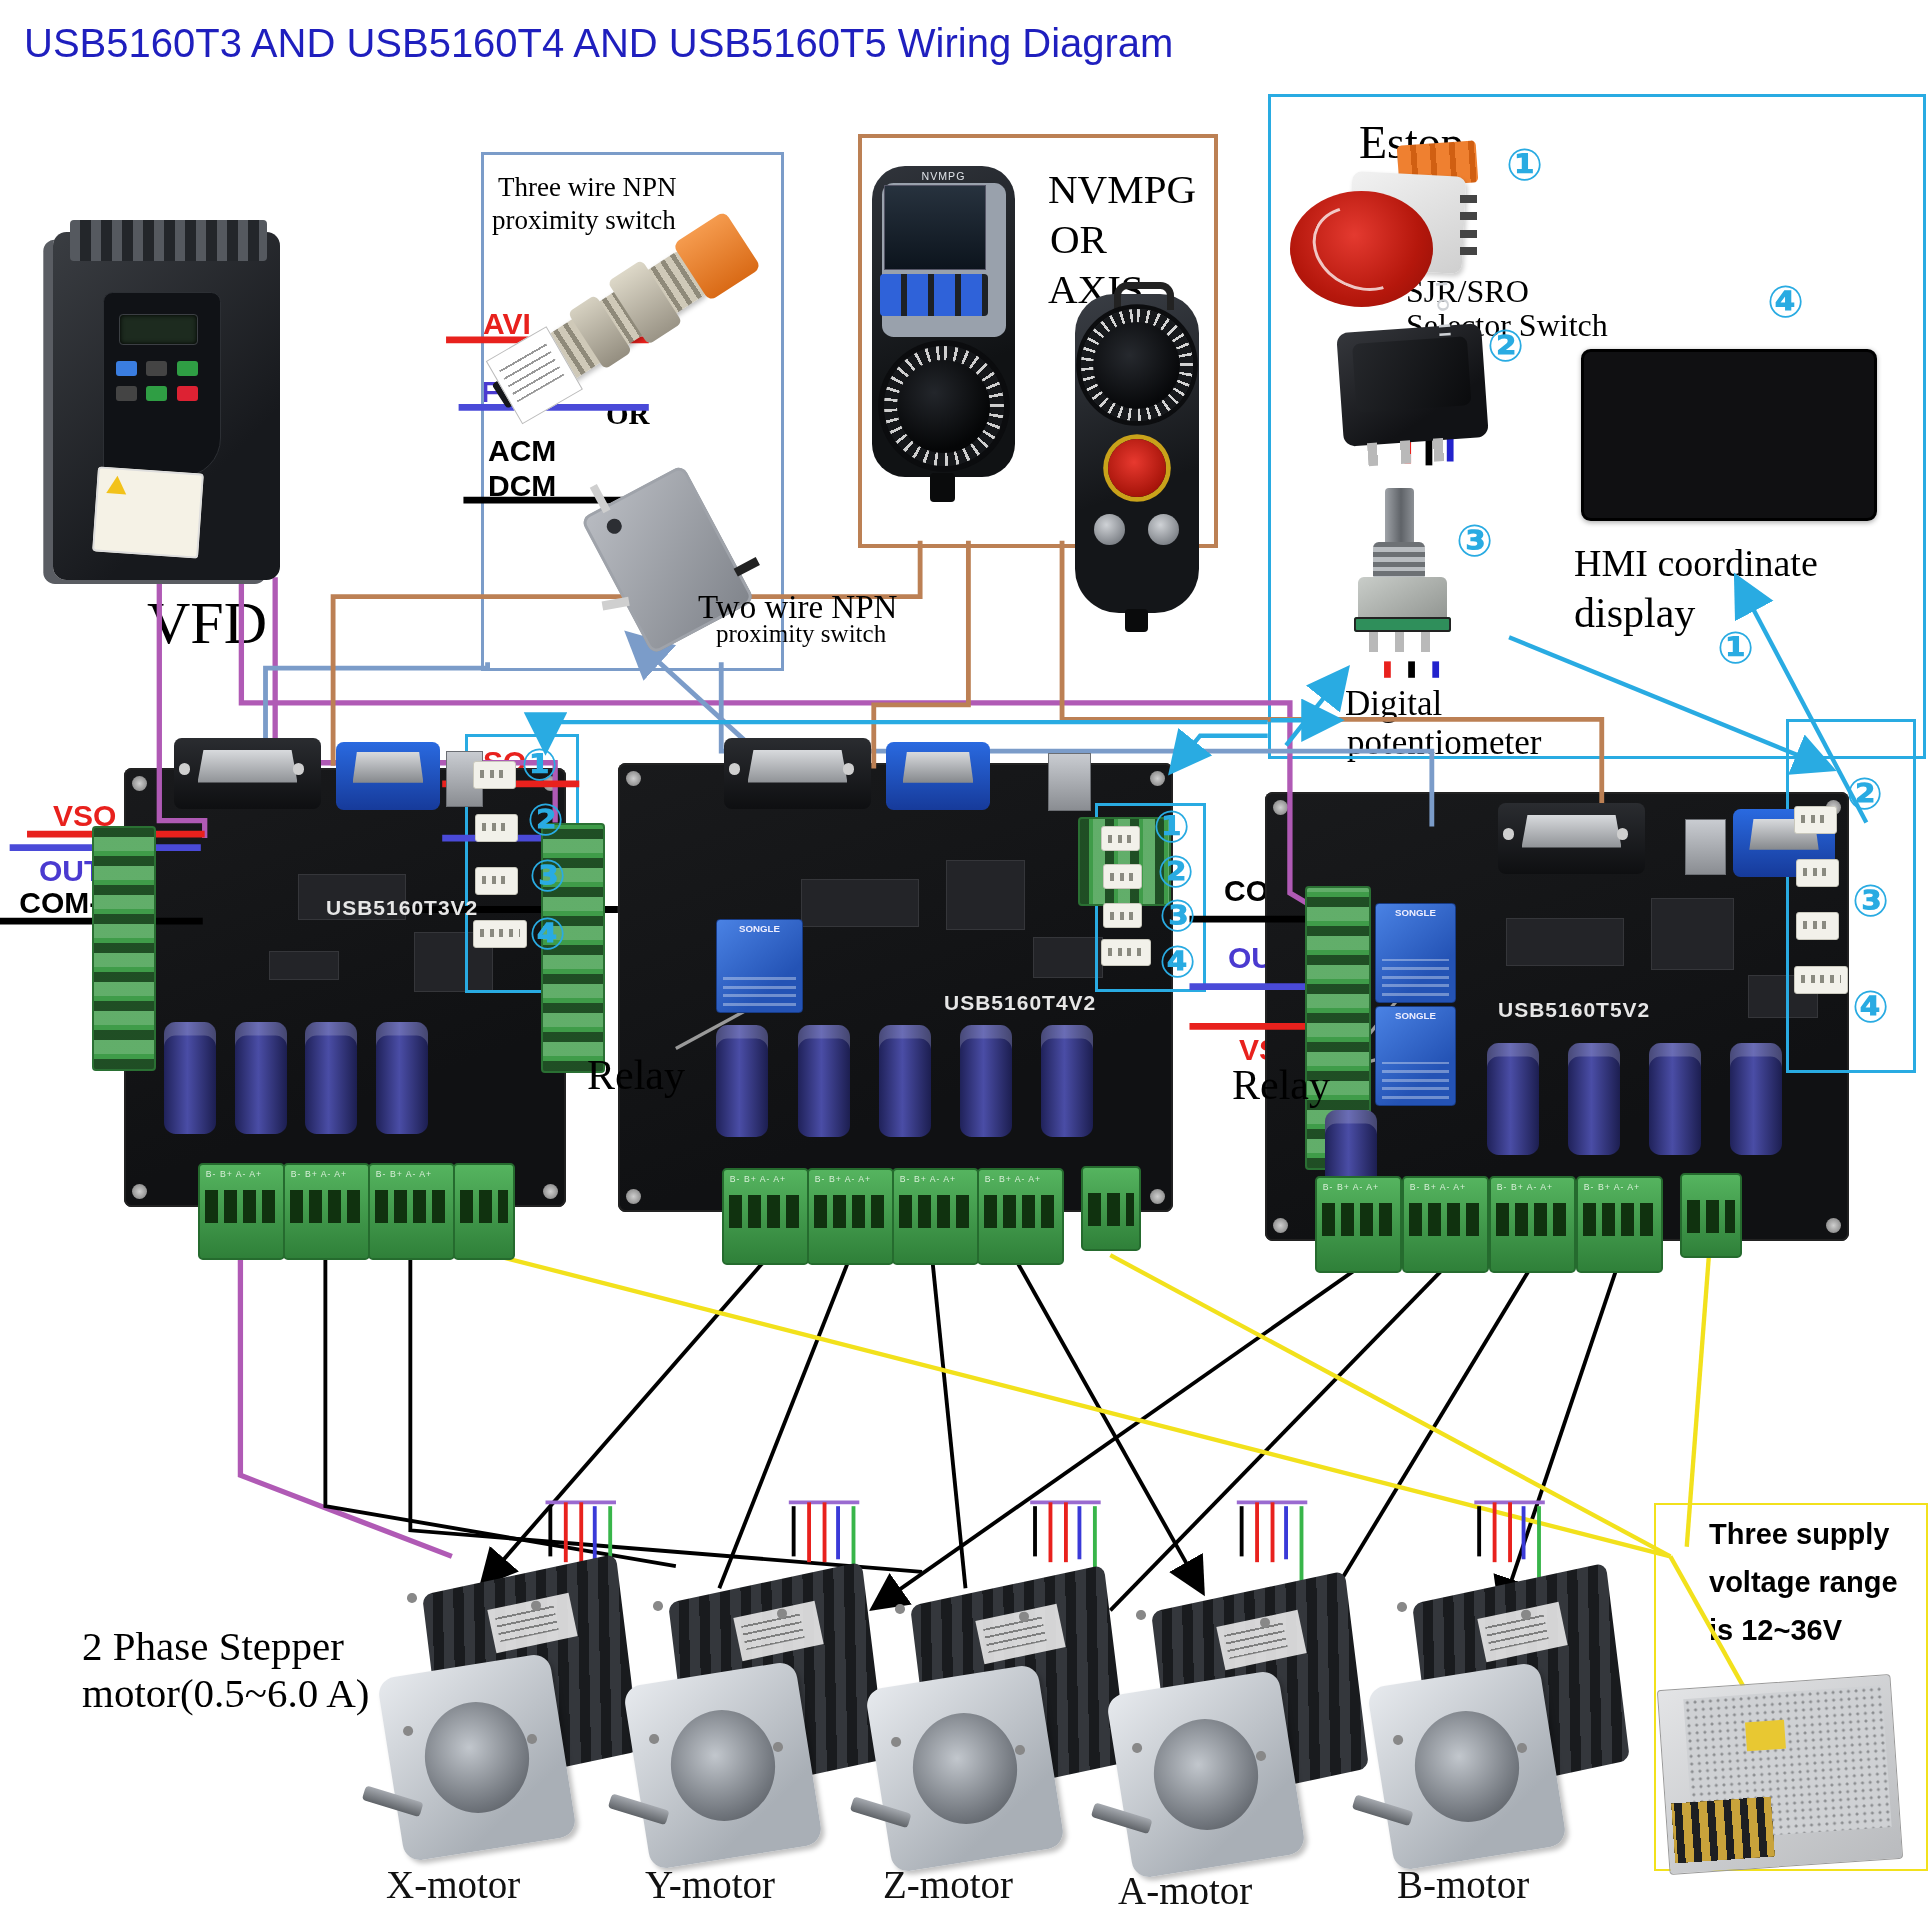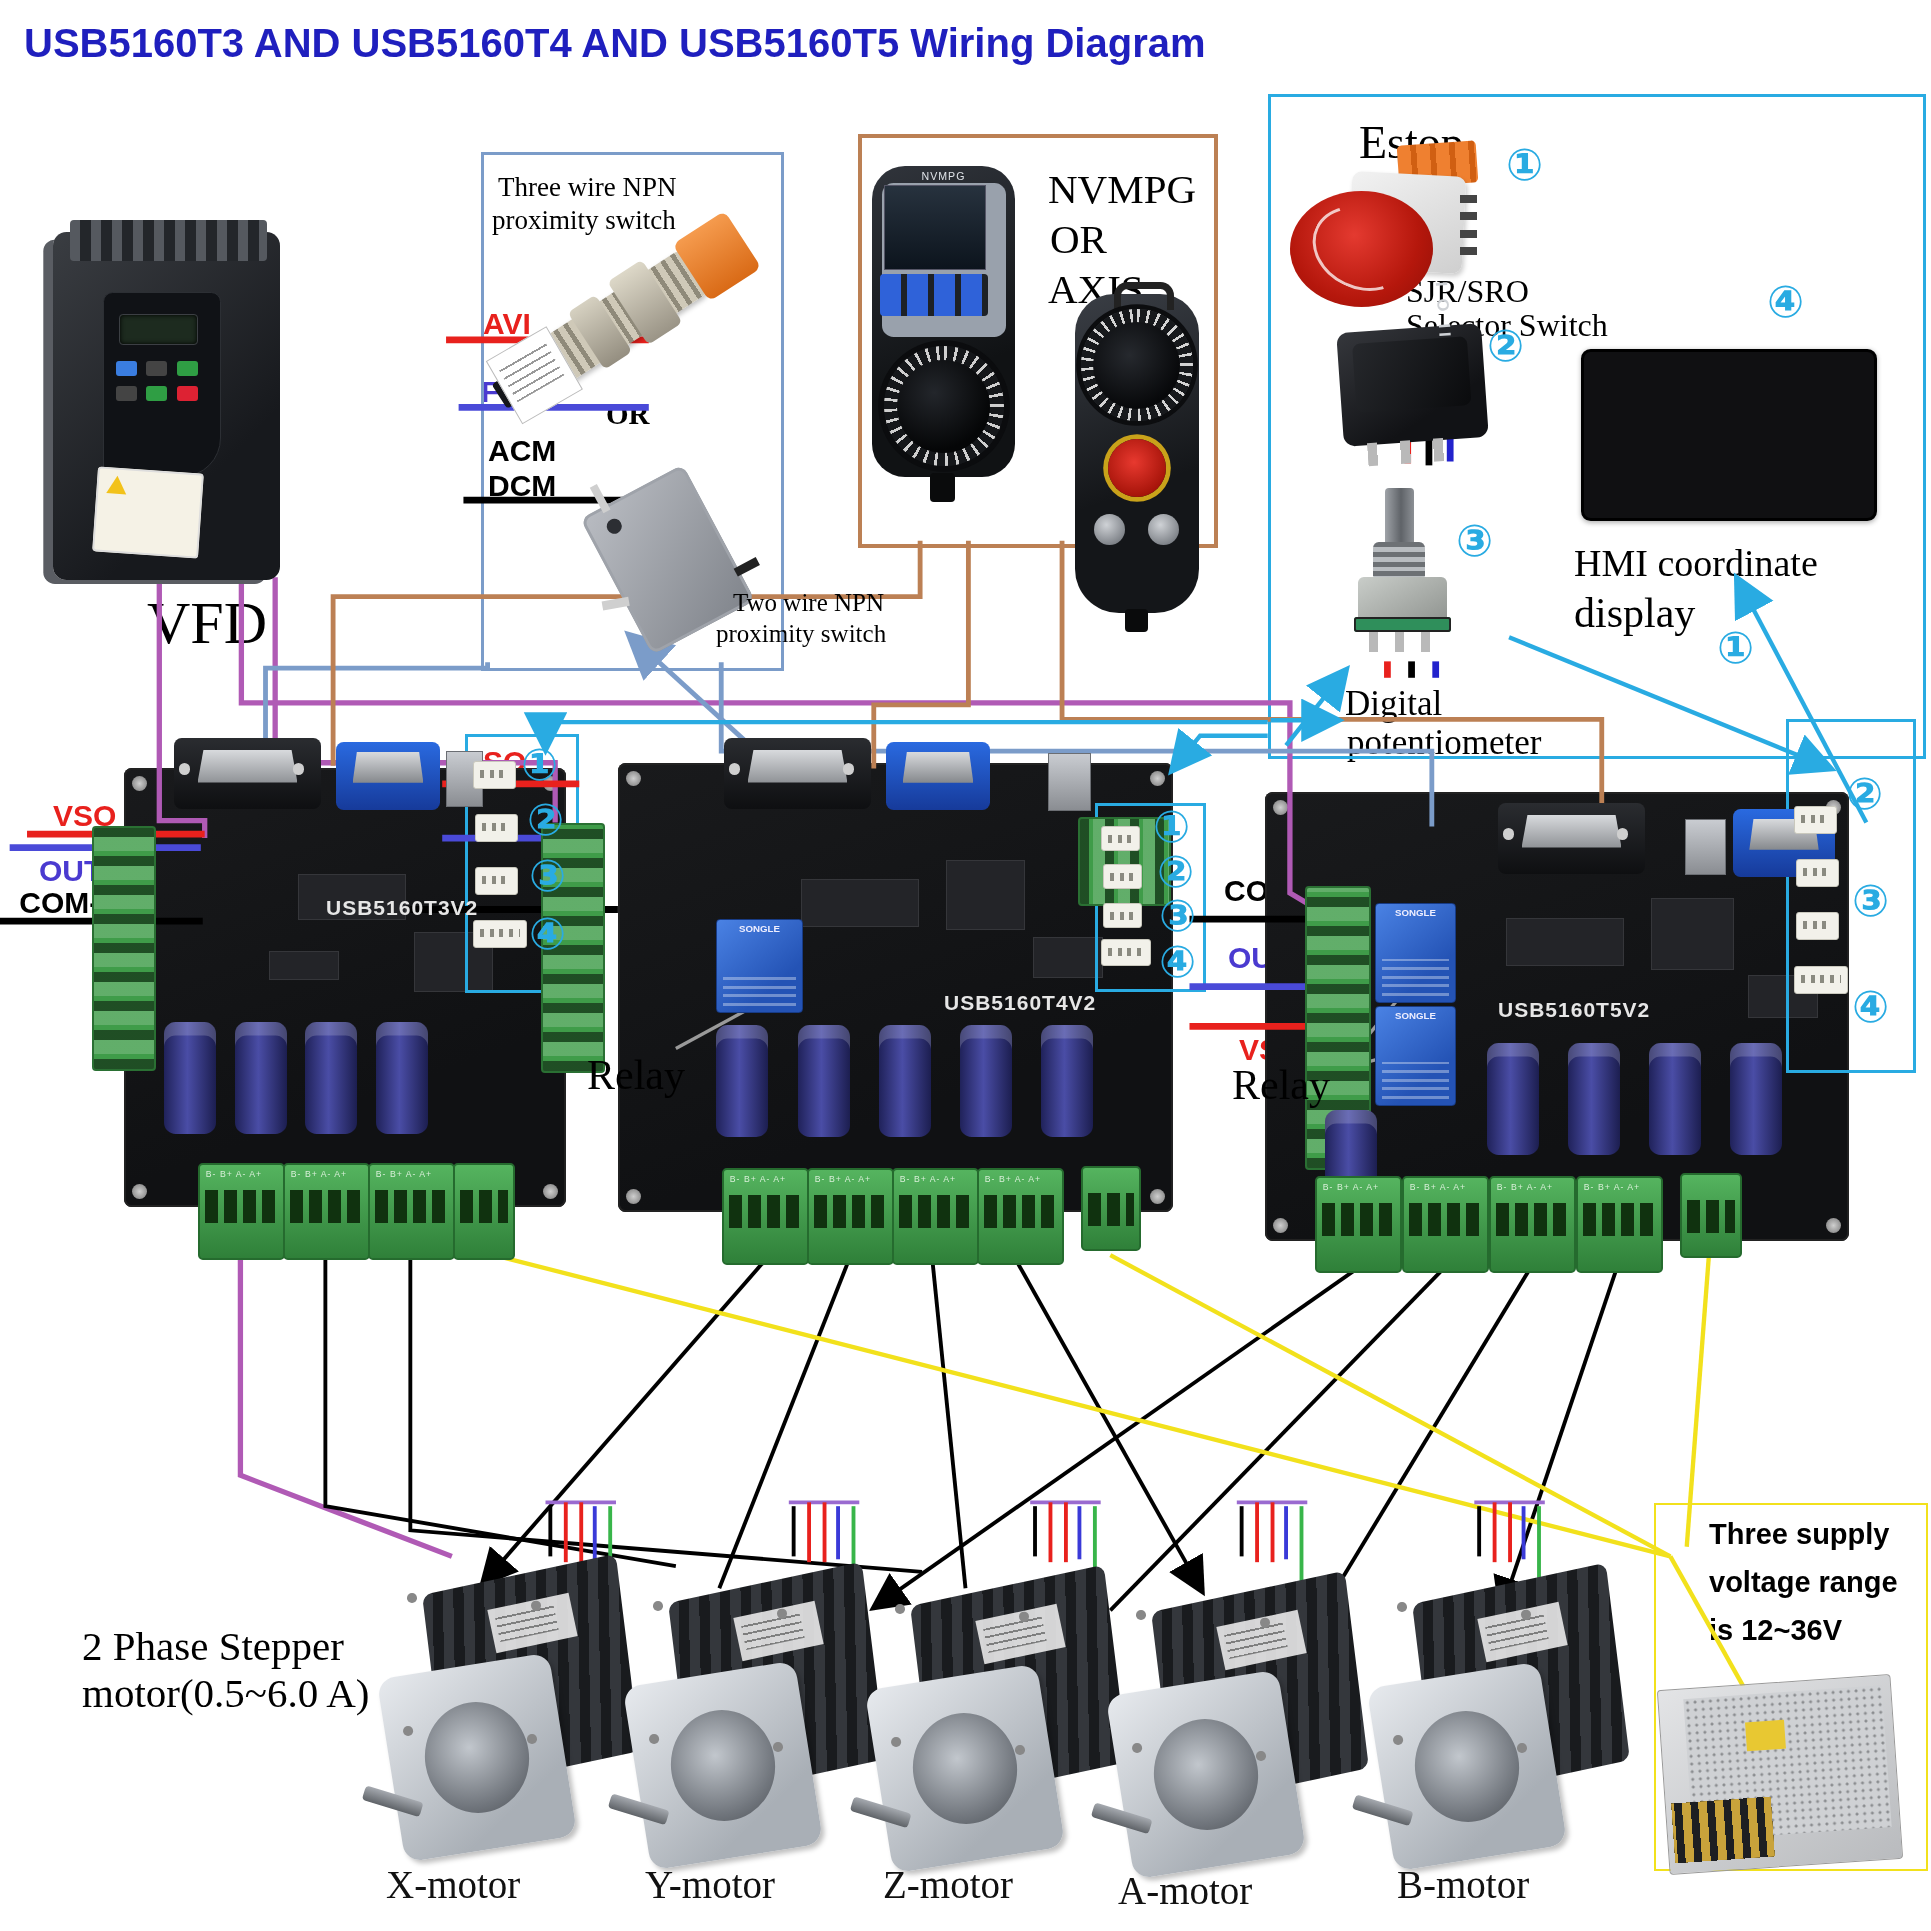--- a/index.html
+++ b/index.html
@@ -17,21 +17,21 @@
   .wP{stroke:var(--wire_purple,#b05ab5);stroke-width:5.5;fill:none;}
   .wS{stroke:var(--wire_steelblue,#7b9cc9);stroke-width:5;fill:none;}
   .wT{stroke:var(--wire_brown,#bc8054);stroke-width:5;fill:none;}
   .wC{stroke:var(--wire_cyan,#29abe2);stroke-width:4.5;fill:none;}
   .wR{stroke:var(--wire_red,#e8211d);stroke-width:7;fill:none;}
   .wB{stroke:var(--wire_blue,#4a4ad8);stroke-width:7;fill:none;}
   .wK{stroke:var(--wire_black,#000);stroke-width:7;fill:none;}
   .wM{stroke:var(--wire_black,#000);stroke-width:4;fill:none;}
   .wY{stroke:var(--wire_yellow,#f2e11c);stroke-width:4.5;fill:none;}
   .wG{stroke:var(--wire_gray,#9a9a9a);stroke-width:3.5;fill:none;}
-  .title{left:24px;top:21px;font-size:40px;font-weight:bold;color:var(--title_blue,#1f1fbe);z-index:6;}
+  .title{left:24px;top:21px;font-size:40px;font-weight:normal;color:var(--title_blue,#1f1fbe);z-index:6;}
   
   .frame{position:absolute;border:3.9px solid;background:transparent;z-index:2;}
   .box-blue{border-color:var(--wire_steelblue,#7b9cc9);}
   .box-brown{border-color:var(--wire_brown,#bc8054);}
   .box-cyan{border-color:var(--wire_cyan,#29abe2);}
   .box-yellow{border-color:var(--wire_yellow,#f2e11c);border-width:2.9px;}
   .cnum{position:absolute;color:var(--wire_cyan,#29abe2);font-family:"DejaVu Sans",sans-serif;
         font-size:44px;font-weight:bold;z-index:7;line-height:1;}
   
   .vfd{left:53px;top:232px;width:227px;height:348px;z-index:4;}
@@ -359,21 +359,21 @@
     <div class="tip"></div>
   </div>
   <div class="t serif" style="left:606px;top:386px;font-size:29px;font-weight:bold">OR</div>
   <div class="abs micro">
     <div class="body"></div>
     <div class="hole"></div>
     <div class="pin1"></div>
     <div class="pin2"></div>
     <div class="pin3"></div>
   </div>
-  <div class="t serif" style="left:733px;top:577px;font-size:25px;z-index:5">Two wire NPN</div>
+  <div class="t serif" style="left:698px;top:577px;font-size:33px;z-index:5">Two wire NPN</div>
   <div class="t serif" style="left:716px;top:608px;font-size:25px;z-index:5">proximity switch</div>
 
   <div class="frame box-brown" style="left:858px;top:134px;width:352px;height:406px;border-width:4.8px"></div>
   <div class="abs nvmpg">
     <div class="body"></div>
     <div class="tag">NVMPG</div>
     <div class="panel"></div>
     <div class="scr"></div>
     <div class="btns"></div>
     <div class="wheel"></div>

